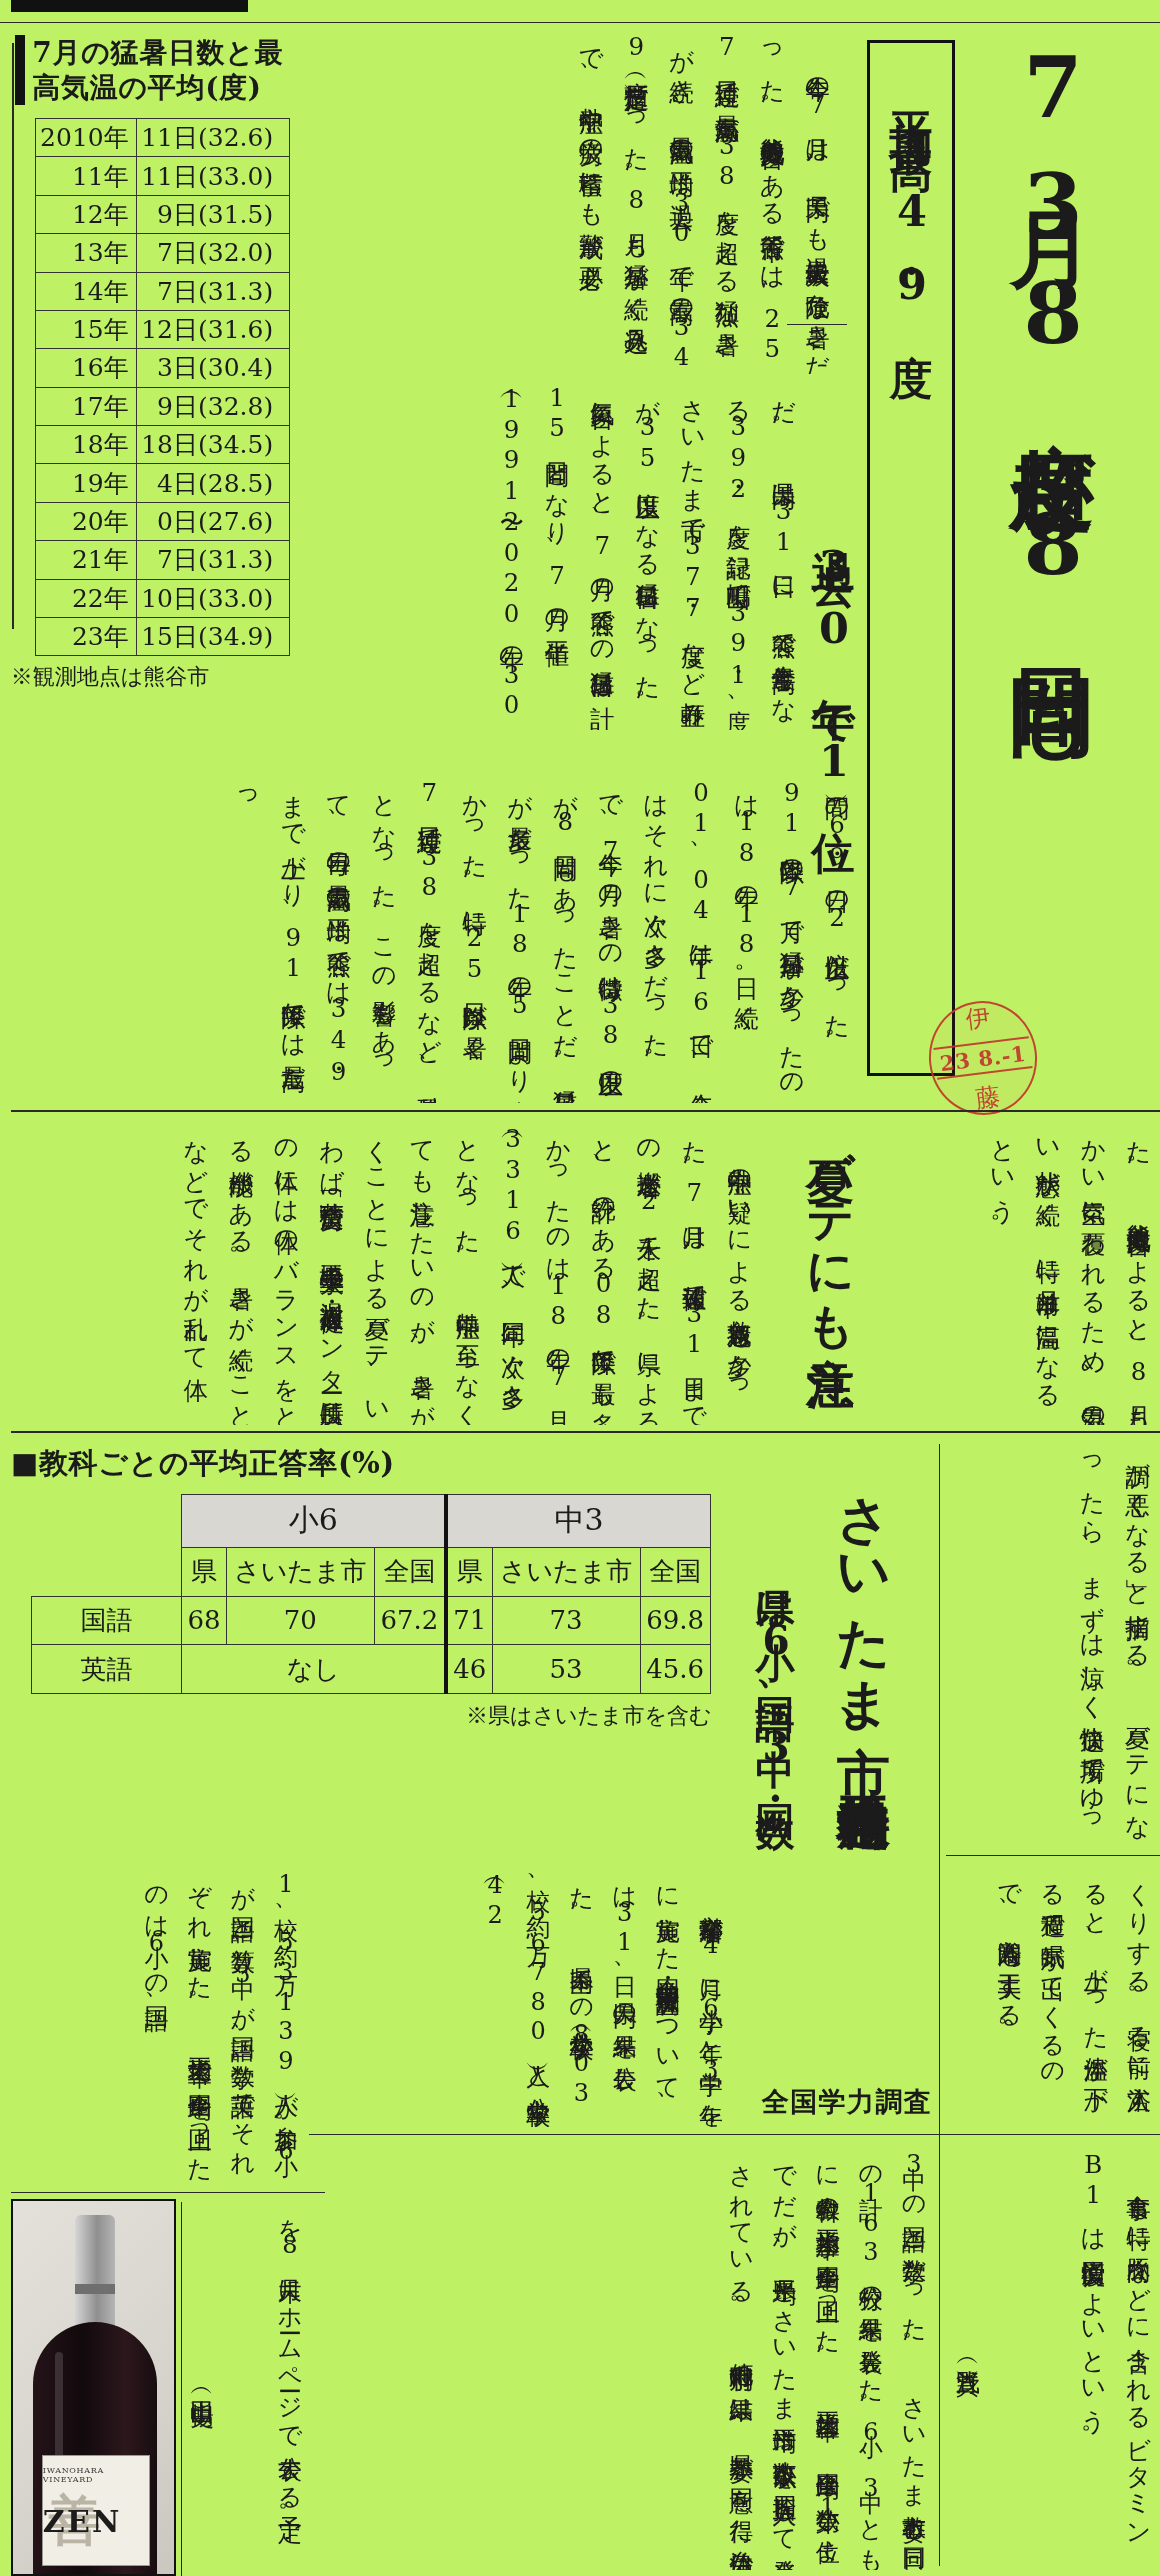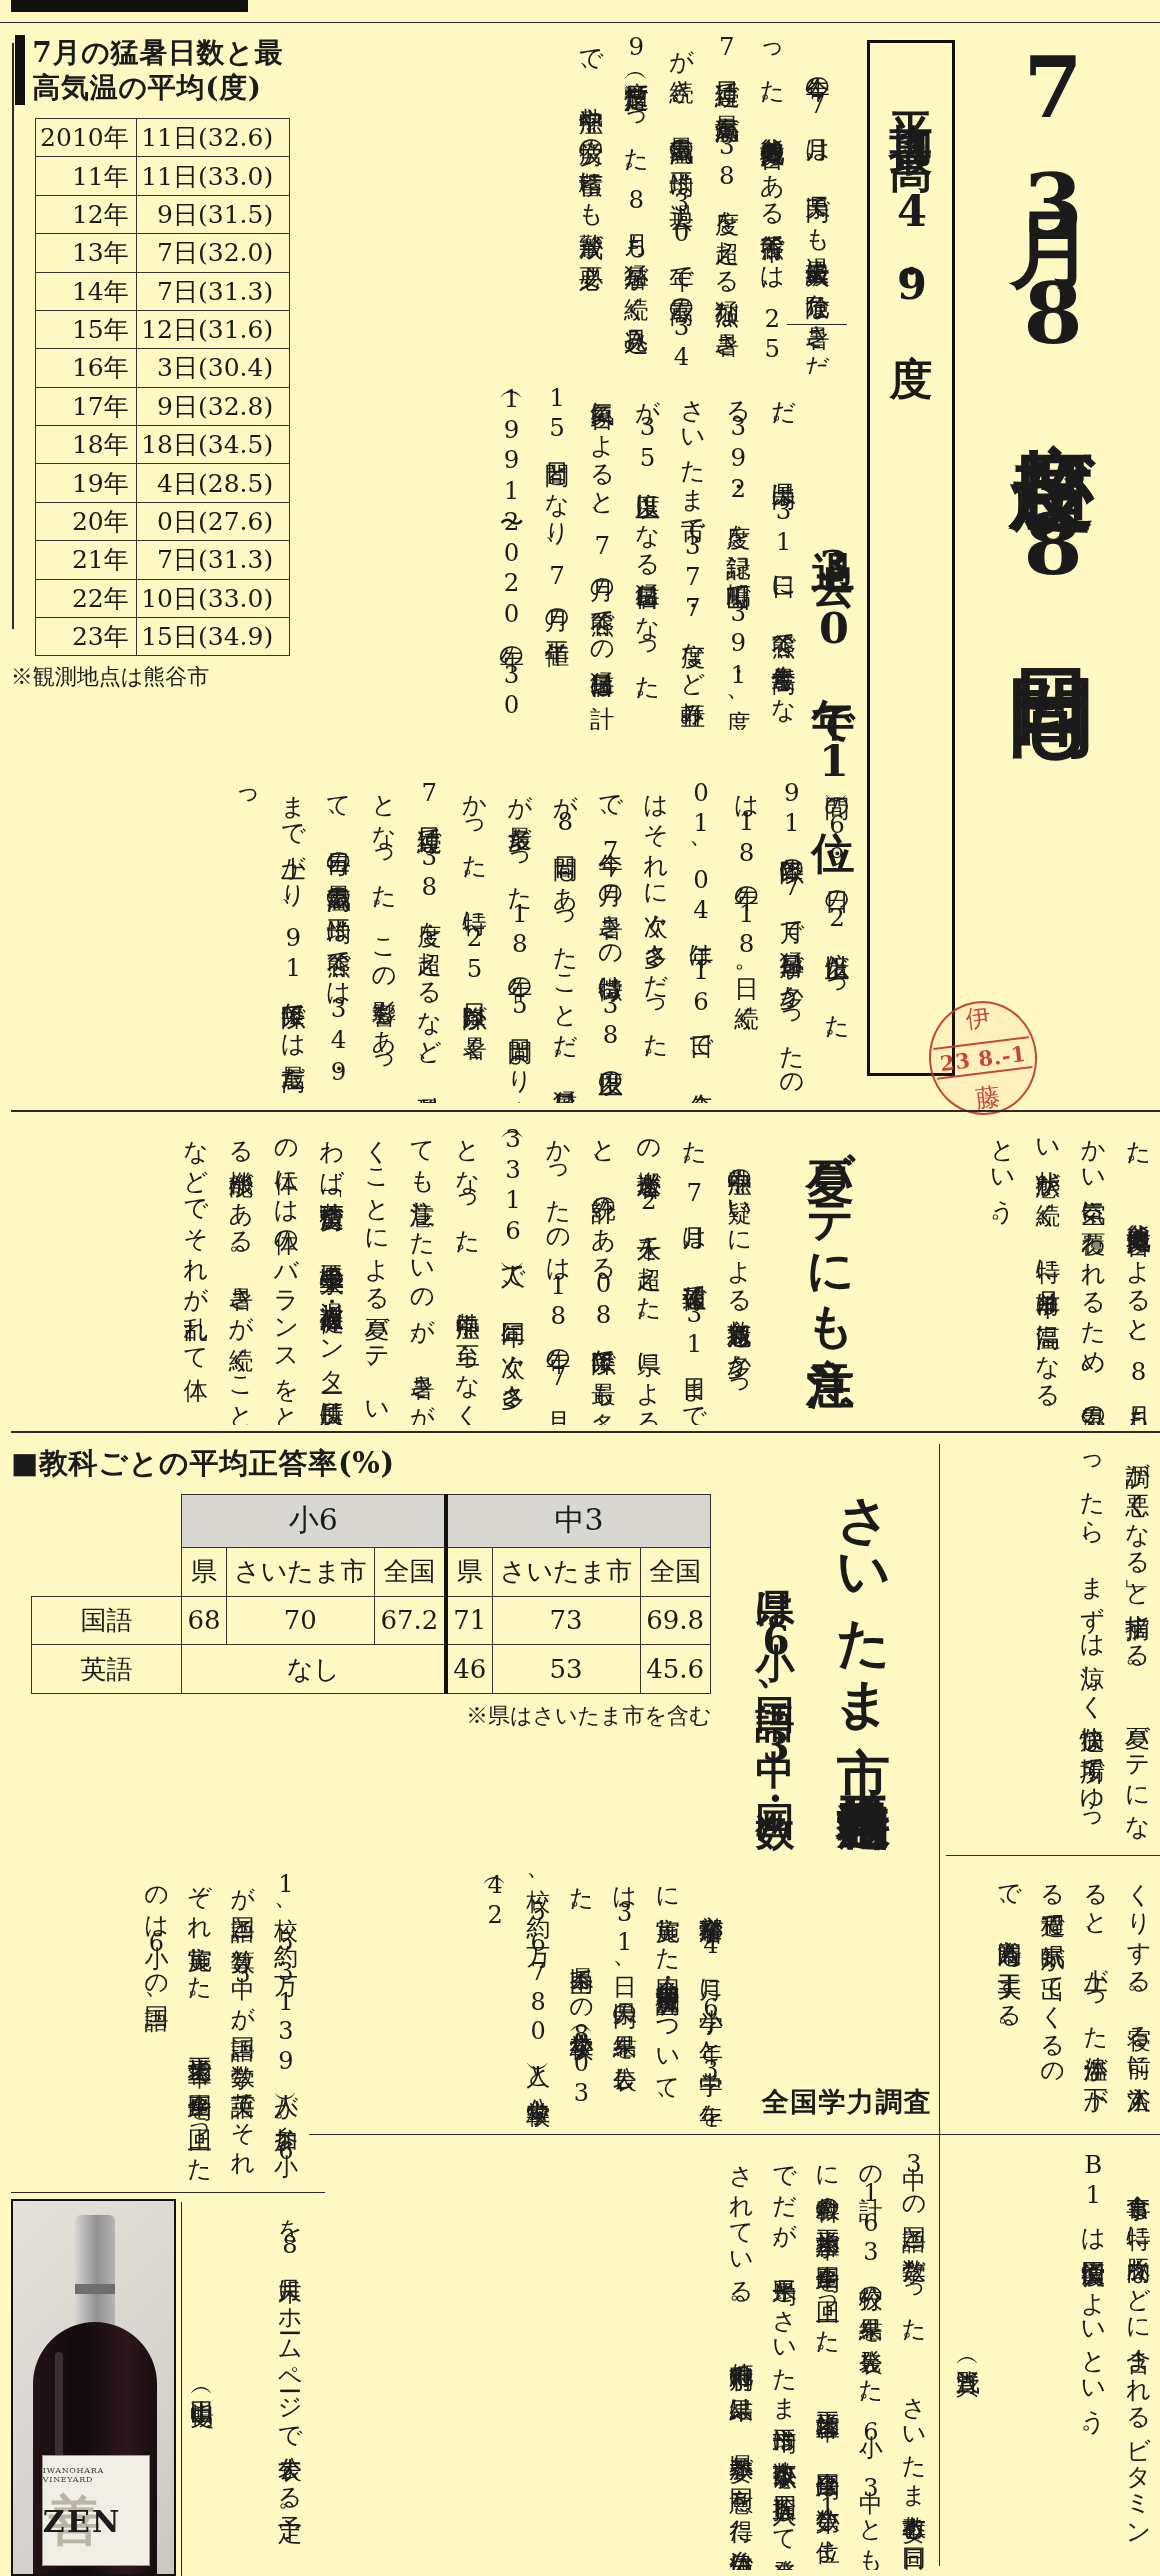--- a/index.html
+++ b/index.html
@@ -1,18 +1,18 @@
 <!DOCTYPE html>
 <html style="font-size:11.5px"><head>
 <meta charset="utf-8">
 <style>
   html,body { margin:0; padding:0; background:#888; }
   .page {
     position:relative; width:1161px; height:2576px;
-    background:#fef9c3;
+    background:#bef264;
     font-family:"DejaVu Serif", serif;
     color:#1b1b1b; overflow:hidden;
   }
   .v {
     writing-mode:vertical-rl; text-orientation:upright;
     line-height:1.85; letter-spacing:1.4px;
   }
   .strip { position:absolute; overflow:hidden; font-size:24.5px; }
   .strip2 { position:absolute; overflow:hidden; font-size:24px; line-height:1.8; }
   .rule-h { position:absolute; background:#2a2a2a; height:2.2px; }

